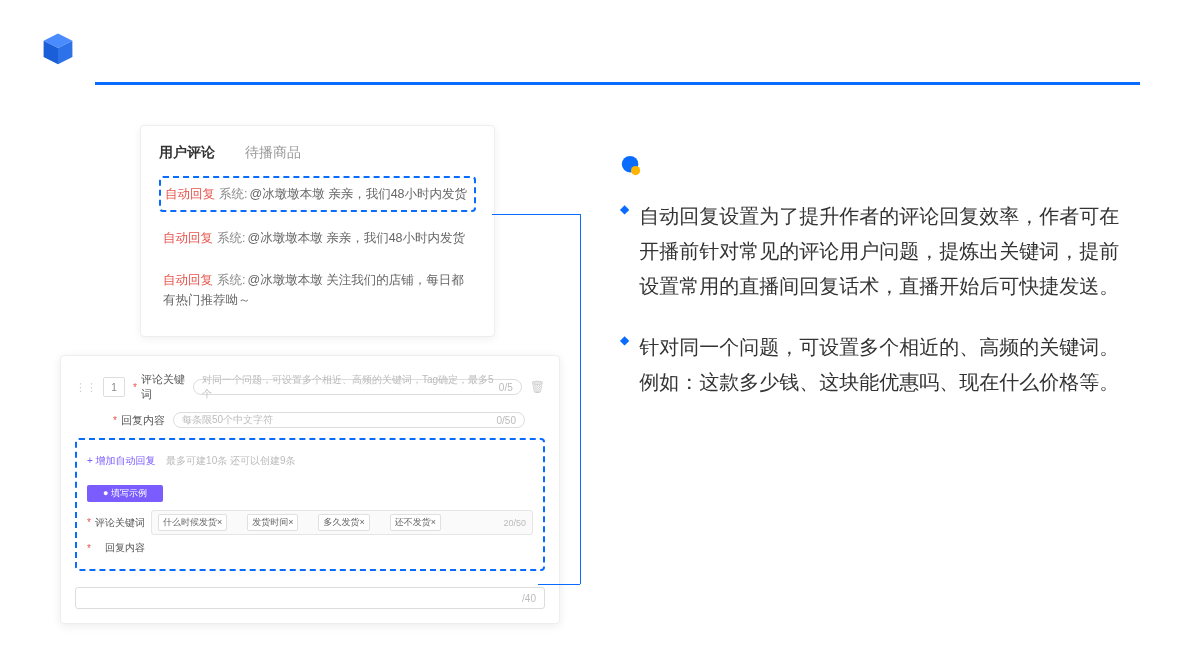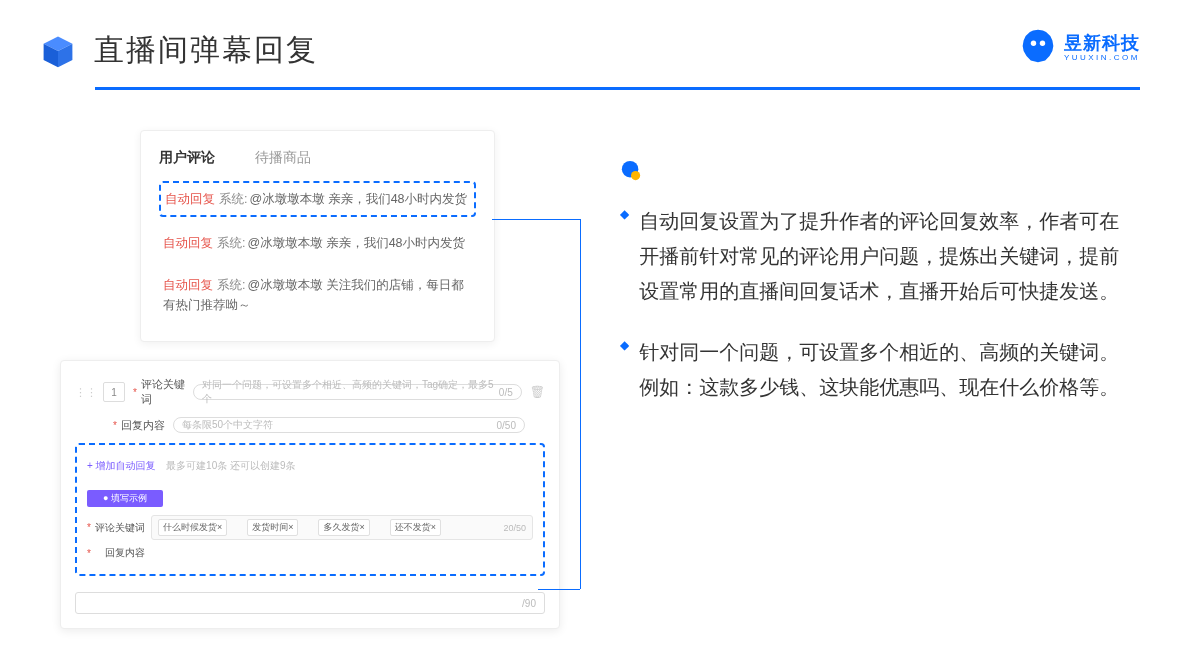--- a/index.html
+++ b/index.html
@@ -11,21 +11,21 @@
 .brand{position:absolute;right:40px;top:28px;display:flex;align-items:center}
 .brand-icon{width:36px;height:36px;margin-right:8px}
 .brand-text{display:flex;flex-direction:column}
 .brand-cn{font-size:18px;color:#0a6cff;font-weight:bold;letter-spacing:1px}
 .brand-en{font-size:8px;color:#0a6cff;letter-spacing:2.5px;margin-top:-2px}
 .divider{height:3px;background:#0a6cff;margin:16px 40px 0 95px}
 .content{display:flex;padding:40px 40px 0 60px}
 .left-col{width:520px;position:relative}
 .right-col{flex:1;padding-left:40px;padding-top:30px}
 .comments-panel{background:#fff;border:1px solid #eee;border-radius:4px;width:355px;margin-left:80px;padding:18px 18px 10px 18px;box-shadow:0 2px 8px rgba(0,0,0,0.06)}
-.tabs{display:flex;gap:40px;font-size:14px;margin-bottom:14px}
+.tabs{display:flex;gap:30px;font-size:14px;margin-bottom:14px}
 .tab-active{font-weight:bold;color:#333}
 .tab-inactive{color:#999}
 .comment-row{font-size:12.5px;color:#666;line-height:1.6;margin-bottom:10px;padding:6px 4px}
 .comment-row.highlighted{border:2px dashed #0a6cff;border-radius:4px;background:#fff}
 .tag-auto{color:#e6544b;font-weight:500;margin-right:4px}
 .tag-sys{color:#888;margin-right:2px}
 .settings-panel{background:#fff;border:1px solid #eee;border-radius:4px;width:500px;margin-top:18px;box-shadow:0 2px 10px rgba(0,0,0,0.08);position:relative}
 .settings-hdr{display:flex;justify-content:space-between;align-items:center;padding:10px 14px;border-bottom:1px solid #f0f0f0;font-size:13px;color:#333}
 .close-x{color:#bbb;font-size:16px;cursor:default}
 .settings-body{padding:16px 14px 8px 14px}
@@ -60,34 +60,20 @@
 </head>
 <body>
 
 <div class="header">
   <div class="cube-icon">
     <svg viewBox="0 0 40 40">
         <polygon points="20,4 36,12 20,20 4,12" fill="#4a8cff"></polygon>
         <polygon points="4,12 20,20 20,38 4,30" fill="#1a5fd8"></polygon>
         <polygon points="36,12 20,20 20,38 36,30" fill="#2d72e8"></polygon>
       </svg>
-  </div>
-  <div class="page-title">直播间弹幕回复</div>
-  <div class="brand">
-    <div class="brand-icon">
-      <svg viewBox="0 0 40 40">
-          <path d="M20 2 Q32 2 36 14 Q40 26 28 36 L20 38 L12 36 Q0 26 4 14 Q8 2 20 2 Z" fill="#0a6cff"></path>
-          <circle cx="15" cy="17" r="3" fill="#fff"></circle>
-          <circle cx="25" cy="17" r="3" fill="#fff"></circle>
-        </svg>
-    </div>
-    <div class="brand-text">
-      <div class="brand-cn">昱新科技</div>
-      <div class="brand-en">YUUXIN.COM</div>
-    </div>
   </div>
 </div>
 <div class="divider"></div>
 
 <div class="content">
   <div class="left-col">
 
     <div class="connector conn-h1"></div>
     <div class="connector conn-v"></div>
     <div class="connector conn-h2"></div>
@@ -148,21 +134,21 @@
               <span class="ex-cnt">20/50</span>
             </div>
           </div>
           <div class="ex-row">
             <span class="row-star">*</span>
             <span class="ex-label">回复内容</span>
           </div>
         </div>
       </div>
       <div class="below-input">
-        <span>/90</span>
+        <span>/40</span>
       </div>
     </div>
   </div>
 
   <div class="right-col">
     <div class="section-head">
       <div class="dot-icon">
         <svg viewBox="0 0 24 24">
             <circle cx="11" cy="10" r="9" fill="#0a6cff"></circle>
             <circle cx="17" cy="17" r="5" fill="#ffb400"></circle>

